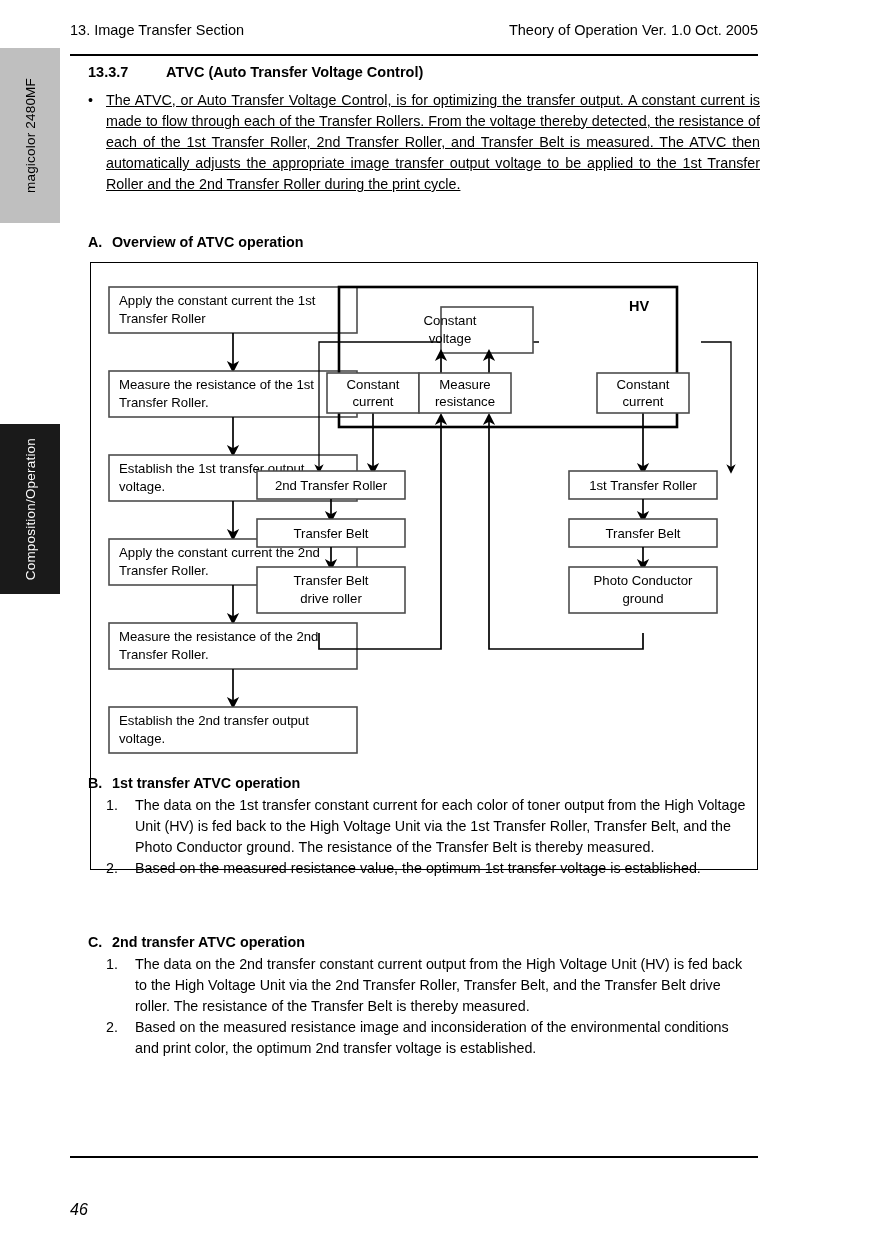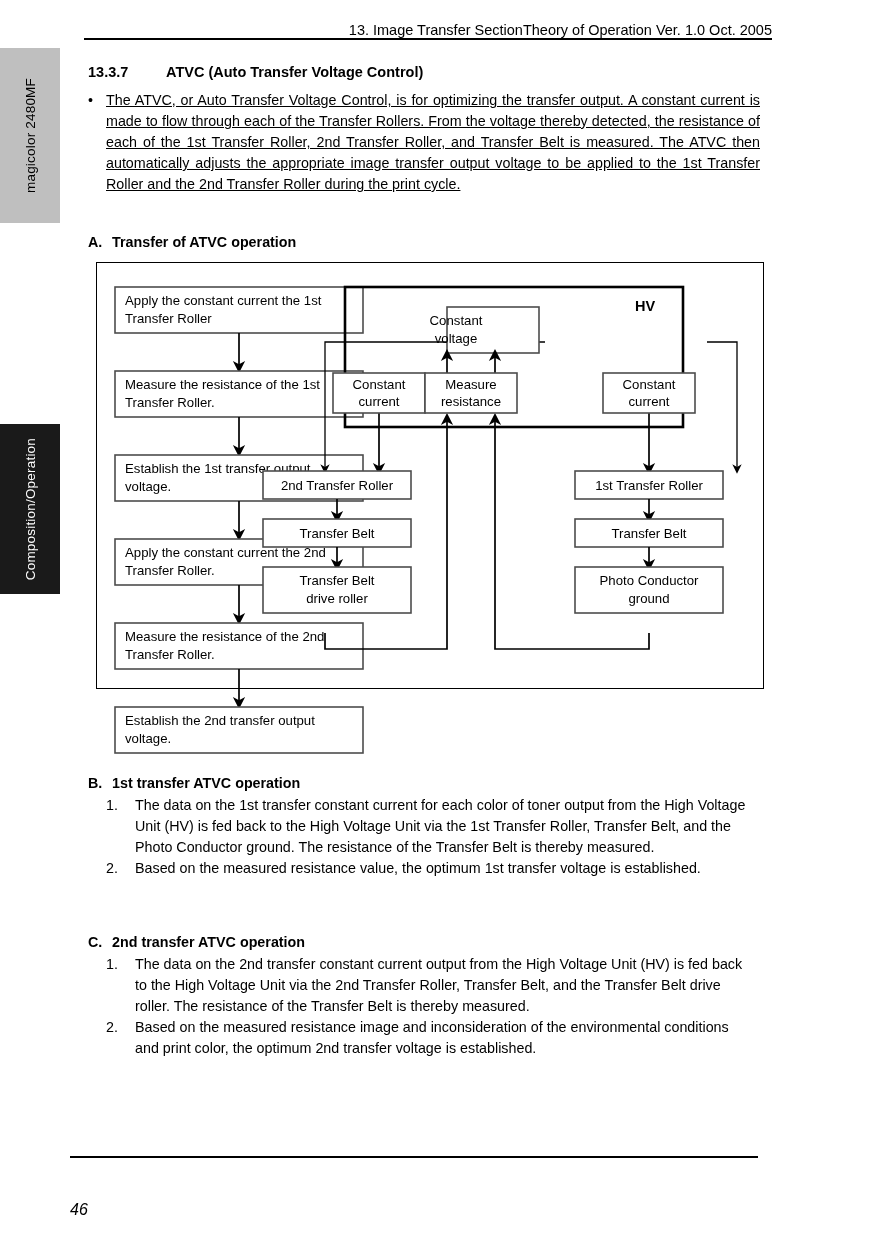--- a/index.html
+++ b/index.html
@@ -41,28 +41,28 @@
   #tab-chapter {
     top: 424px;
     height: 170px;
     background: #1a1a1a;
     color: #ffffff;
   }
 
   
   .page-header {
     position: absolute;
-    left: 84px;
+    left: 70px;
     top: 22px;
     width: 688px;
     display: flex;
-    justify-content: flex-end;
+    justify-content: space-between;
     align-items: flex-end;
     font-size: 14.5px;
-    padding-bottom: 0;
+    padding-bottom: 16px;
     border-bottom: 2.5px solid #000;
   }
   .header-left { font-weight: 400; }
   .header-right { font-weight: 400; }
 
   .page-footer {
     position: absolute;
     left: 70px;
     top: 1156px;
     width: 688px;
@@ -121,24 +121,24 @@
     line-height: 21px;
     width: 660px;
   }
   .num-item { position: relative; padding-left: 47px; margin-bottom: 0px; }
   .num-item .idx { position: absolute; left: 18px; top: 0; }
   .num-item .txt { display: block; }
 
   
   #diagram {
     position: absolute;
-    left: 96px;
+    left: 90px;
     top: 262px;
     width: 668px;
-    height: 427px;
+    height: 608px;
     border: 1.5px solid #000;
     box-sizing: border-box;
     background: #fff;
   }
   #diagram svg { display: block; }
   .nodetext {
     font-family: "Liberation Sans", sans-serif;
     font-size: 13.2px;
     fill: #000;
   }
@@ -189,21 +189,21 @@
   <span>ATVC (Auto Transfer Voltage Control)</span>
 </div>
 
 <div class="intro">
   <span class="bullet">•</span>
   <span class="btext">The ATVC, or Auto Transfer Voltage Control, is for optimizing the transfer output. A constant current is made to flow through each of the Transfer Rollers. From the voltage thereby detected, the resistance of each of the 1st Transfer Roller, 2nd Transfer Roller, and Transfer Belt is measured. The ATVC then automatically adjusts the appropriate image transfer output voltage to be applied to the 1st Transfer Roller and the 2nd Transfer Roller during the print cycle.</span>
 </div>
 
 <div class="blk-head" style="left:88px; top:234px;">
   <span class="letter">A.</span>
-  <span>Transfer of ATVC operation</span>
+  <span>Overview of ATVC operation</span>
 </div>
 
 <div id="diagram">
   <svg width="665" height="497" viewBox="0 0 665 497" xmlns="http://www.w3.org/2000/svg">
     <defs>
       <marker id="ah" markerWidth="9" markerHeight="9" refX="4.2" refY="4.2" orient="auto">
         <path d="M0.6,0.6 L7.8,4.2 L0.6,7.8 L2.6,4.2 Z" fill="#000"></path>
       </marker>
     </defs>
 

